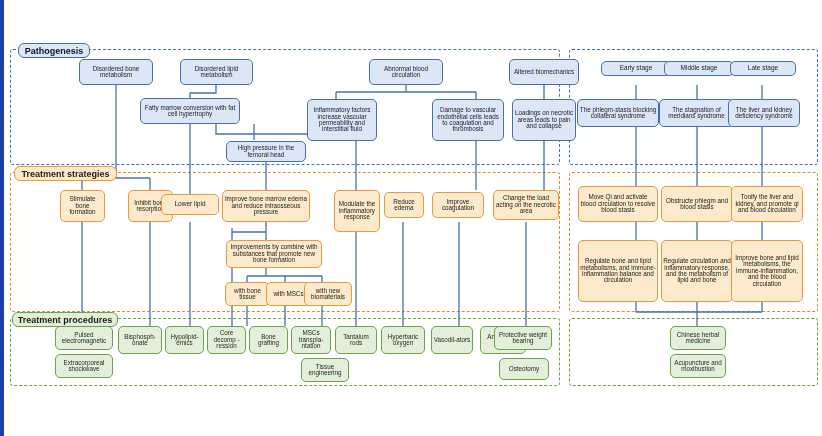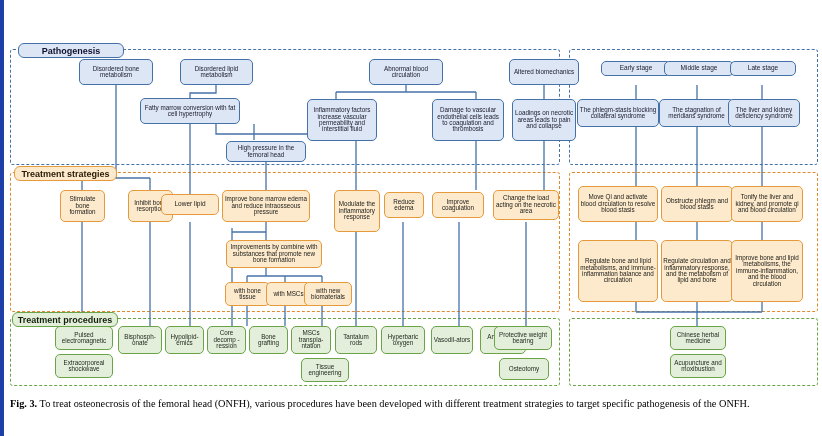--- a/index.html
+++ b/index.html
@@ -117,21 +117,21 @@
         <path d="M758,222 L758,240"></path>
         <path d="M632,302 L632,312"></path>
         <path d="M693,302 L693,312"></path>
         <path d="M758,302 L758,312"></path>
         <path d="M632,312 L758,312"></path>
         <path d="M693,312 L693,326"></path>
       </g>
     </svg>
 
 
-    <div class="tag blue" style="left:14px;top:43px;width:106px;height:15px;">Pathogenesis</div>
+    <div class="tag blue" style="left:14px;top:43px;width:72px;height:15px;">Pathogenesis</div>
     <div class="tag orange" style="left:10px;top:166px;width:103px;height:15px;">Treatment strategies</div>
     <div class="tag green" style="left:8px;top:312px;width:106px;height:15px;">Treatment procedures</div>
 
     <div class="box blue" style="left:75px;top:59px;width:74px;height:26px;font-size:6.3px;">Disordered bone metabolism</div>
     <div class="box blue" style="left:176px;top:59px;width:73px;height:26px;font-size:6.3px;">Disordered lipid metabolism</div>
     <div class="box blue" style="left:136px;top:98px;width:100px;height:26px;font-size:6.3px;">Fatty marrow conversion with fat cell hypertrophy</div>
     <div class="box blue" style="left:222px;top:141px;width:80px;height:21px;font-size:6.3px;">High pressure in the femoral head</div>
     <div class="box blue" style="left:365px;top:59px;width:74px;height:26px;font-size:6.3px;">Abnormal blood circulation</div>
     <div class="box blue" style="left:303px;top:99px;width:70px;height:42px;font-size:6.3px;">Inflammatory factors increase vascular permeability and interstitial fluid</div>
     <div class="box blue" style="left:428px;top:99px;width:72px;height:42px;font-size:6.3px;">Damage to vascular endothelial cells leads to coagulation and thrombosis</div>
@@ -180,18 +180,14 @@
     <div class="box green" style="left:427px;top:326px;width:42px;height:28px;font-size:6.3px;">Vasodil-ators</div>
     <div class="box green" style="left:476px;top:326px;width:46px;height:28px;font-size:6.3px;">Anticoagul-ants</div>
     <div class="box green" style="left:490px;top:326px;width:58px;height:24px;font-size:6.3px;">Protective weight bearing</div>
     <div class="box green" style="left:495px;top:358px;width:50px;height:22px;font-size:6.3px;">Osteotomy</div>
 
     <div class="box green" style="left:666px;top:326px;width:56px;height:24px;font-size:6.3px;">Chinese herbal medicine</div>
     <div class="box green" style="left:666px;top:354px;width:56px;height:24px;font-size:6.3px;">Acupuncture and moxibustion</div>
 
   </div>
 
-  <div class="caption">
-    <b>Fig. 3.</b>
-    <span>To treat osteonecrosis of the femoral head (ONFH), various procedures have been developed with different treatment strategies to target specific pathogenesis of the ONFH.</span>
-  </div>
 
 </div>
 
 </body></html>

